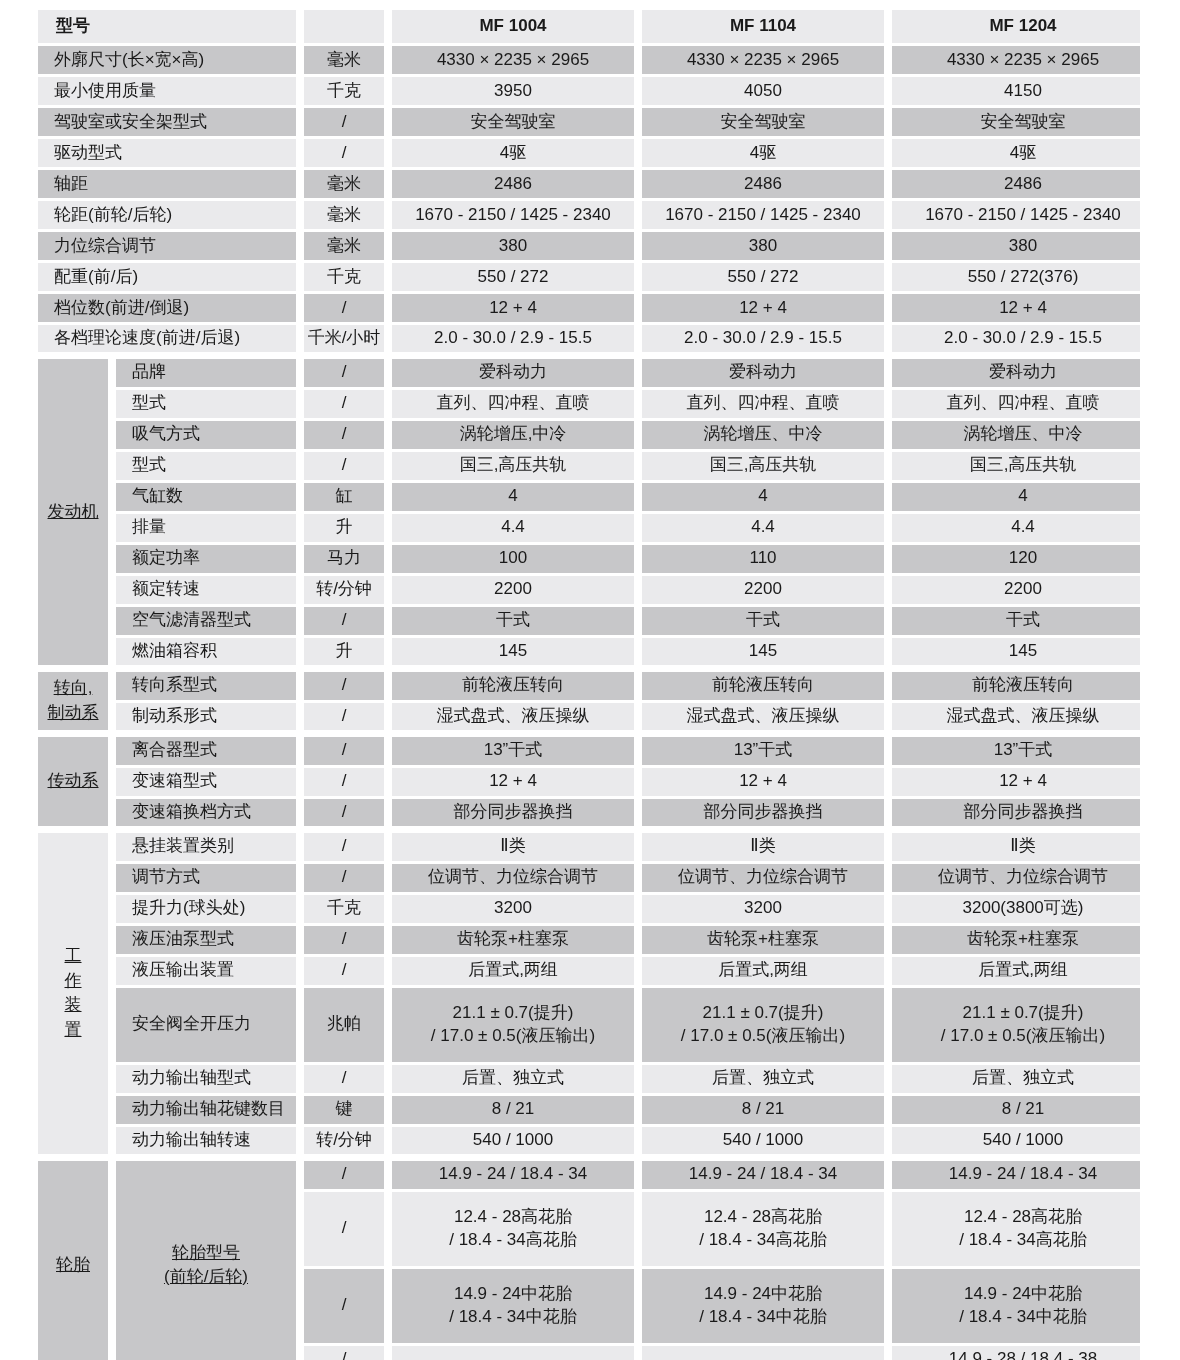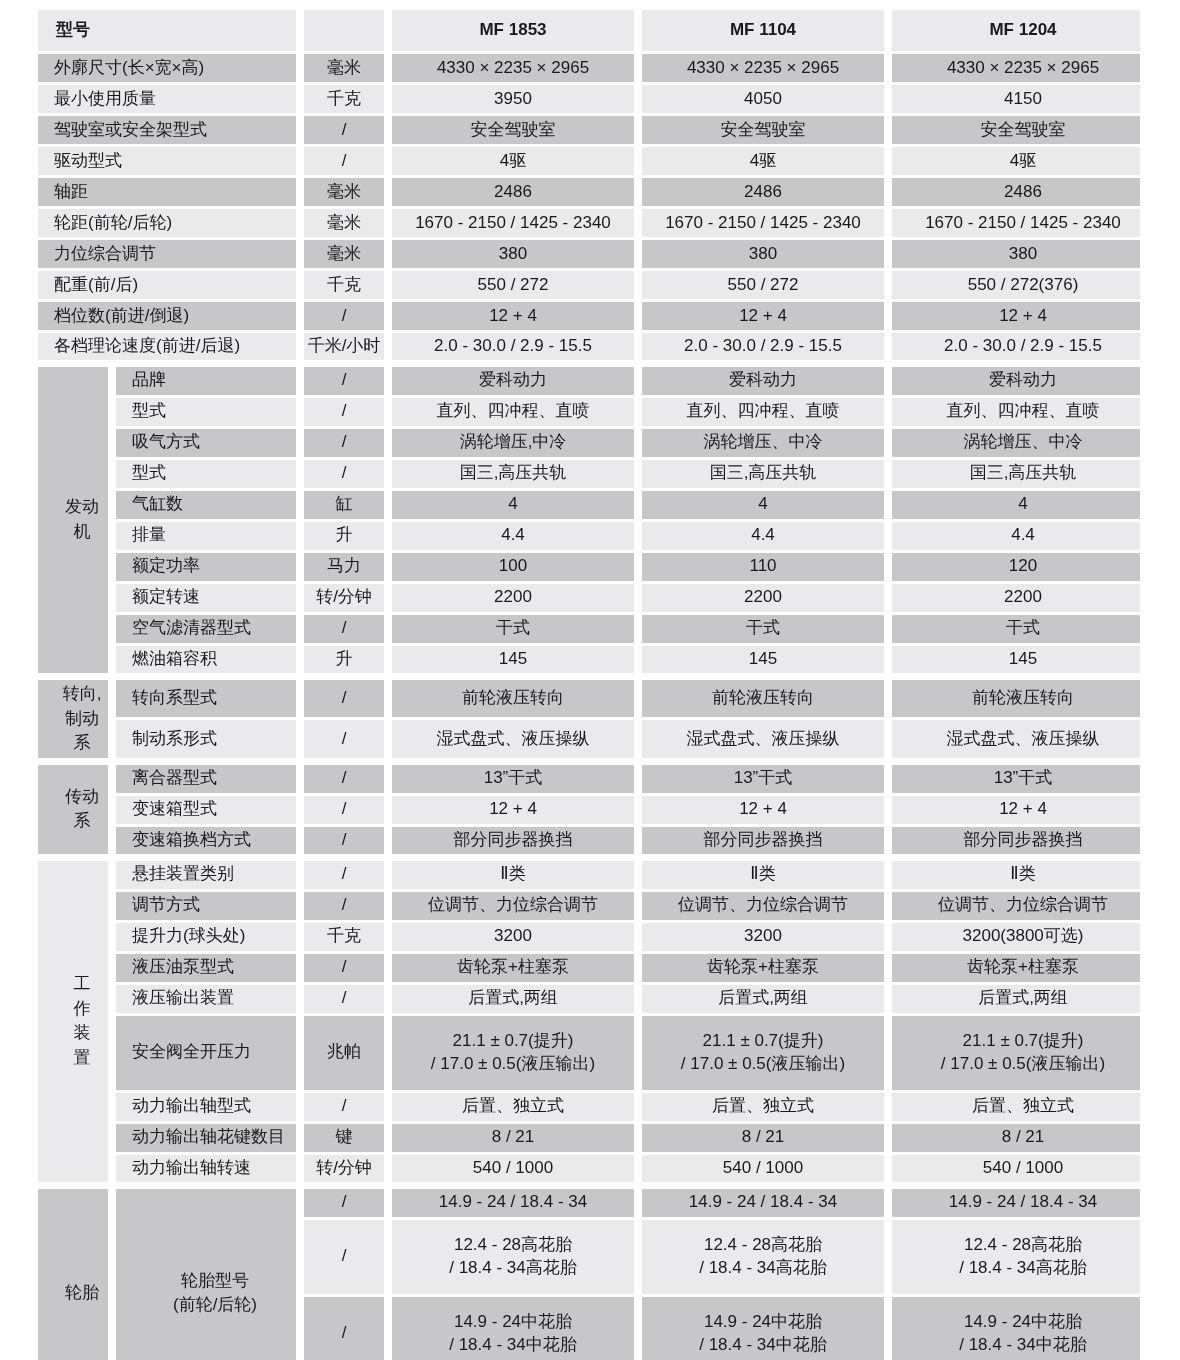--- a/index.html
+++ b/index.html
@@ -6,28 +6,28 @@
   .page{width:1180px;height:1360px;background:#ffffff;overflow:hidden;
         font-family:"Liberation Sans","DejaVu Sans",sans-serif;color:#1a1a1a;}
   table.spec{margin:10px 0 0 38px;width:1102px;table-layout:fixed;
              border-collapse:separate;border-spacing:0;}
   td{box-sizing:border-box;border-right:8px solid #fff;border-bottom:3px solid #fff;
      font-size:17px;line-height:1.35;vertical-align:middle;text-align:center;
      white-space:pre-line;padding:2px 2px;overflow:hidden;}
   td:last-child{border-right:0;padding-left:16px;}
   tr{height:31px;}
   tr.h2{height:77px;}
-  tr.hdr{height:44px;}
+  tr.hdr{height:36px;}
   tr.hdr > td{background:#eaeaec;font-weight:bold;}
   tr.g > td{background:#c7c7c9;}
   tr.l > td{background:#eaeaec;}
   td.bgg{background:#c7c7c9;}
   td.bgl{background:#eaeaec;}
   td.lab,td.sub{text-align:left;padding-left:16px;}
-  td.sec{padding-left:20px;line-height:1.45;}
+  td.sec{padding-left:2px;line-height:1.45;text-decoration:underline;}
   td.end{border-bottom-width:7px;}
   tr.hdr > td.lab{padding-left:18px;}
 </style>
 </head>
 <body>
 
 <div class="page">
 <table class="spec">
 <colgroup>
   <col style="width:78px">
@@ -35,21 +35,21 @@
         <col style="width:88px">
   <col style="width:250px">
         <col style="width:250px">
         <col style="width:248px">
 </colgroup>
 <tbody>
 
 <tr class="hdr">
   <td class="lab" colspan="2">型号</td>
   <td></td>
-  <td>MF 1853</td>
+  <td>MF 1004</td>
   <td>MF 1104</td>
   <td>MF 1204</td>
 </tr>
 
 <tr class="g">
   <td class="lab" colspan="2">外廓尺寸(长×宽×高)</td>
   <td>毫米</td>
   <td>4330 × 2235 × 2965</td>
   <td>4330 × 2235 × 2965</td>
   <td>4330 × 2235 × 2965</td>

